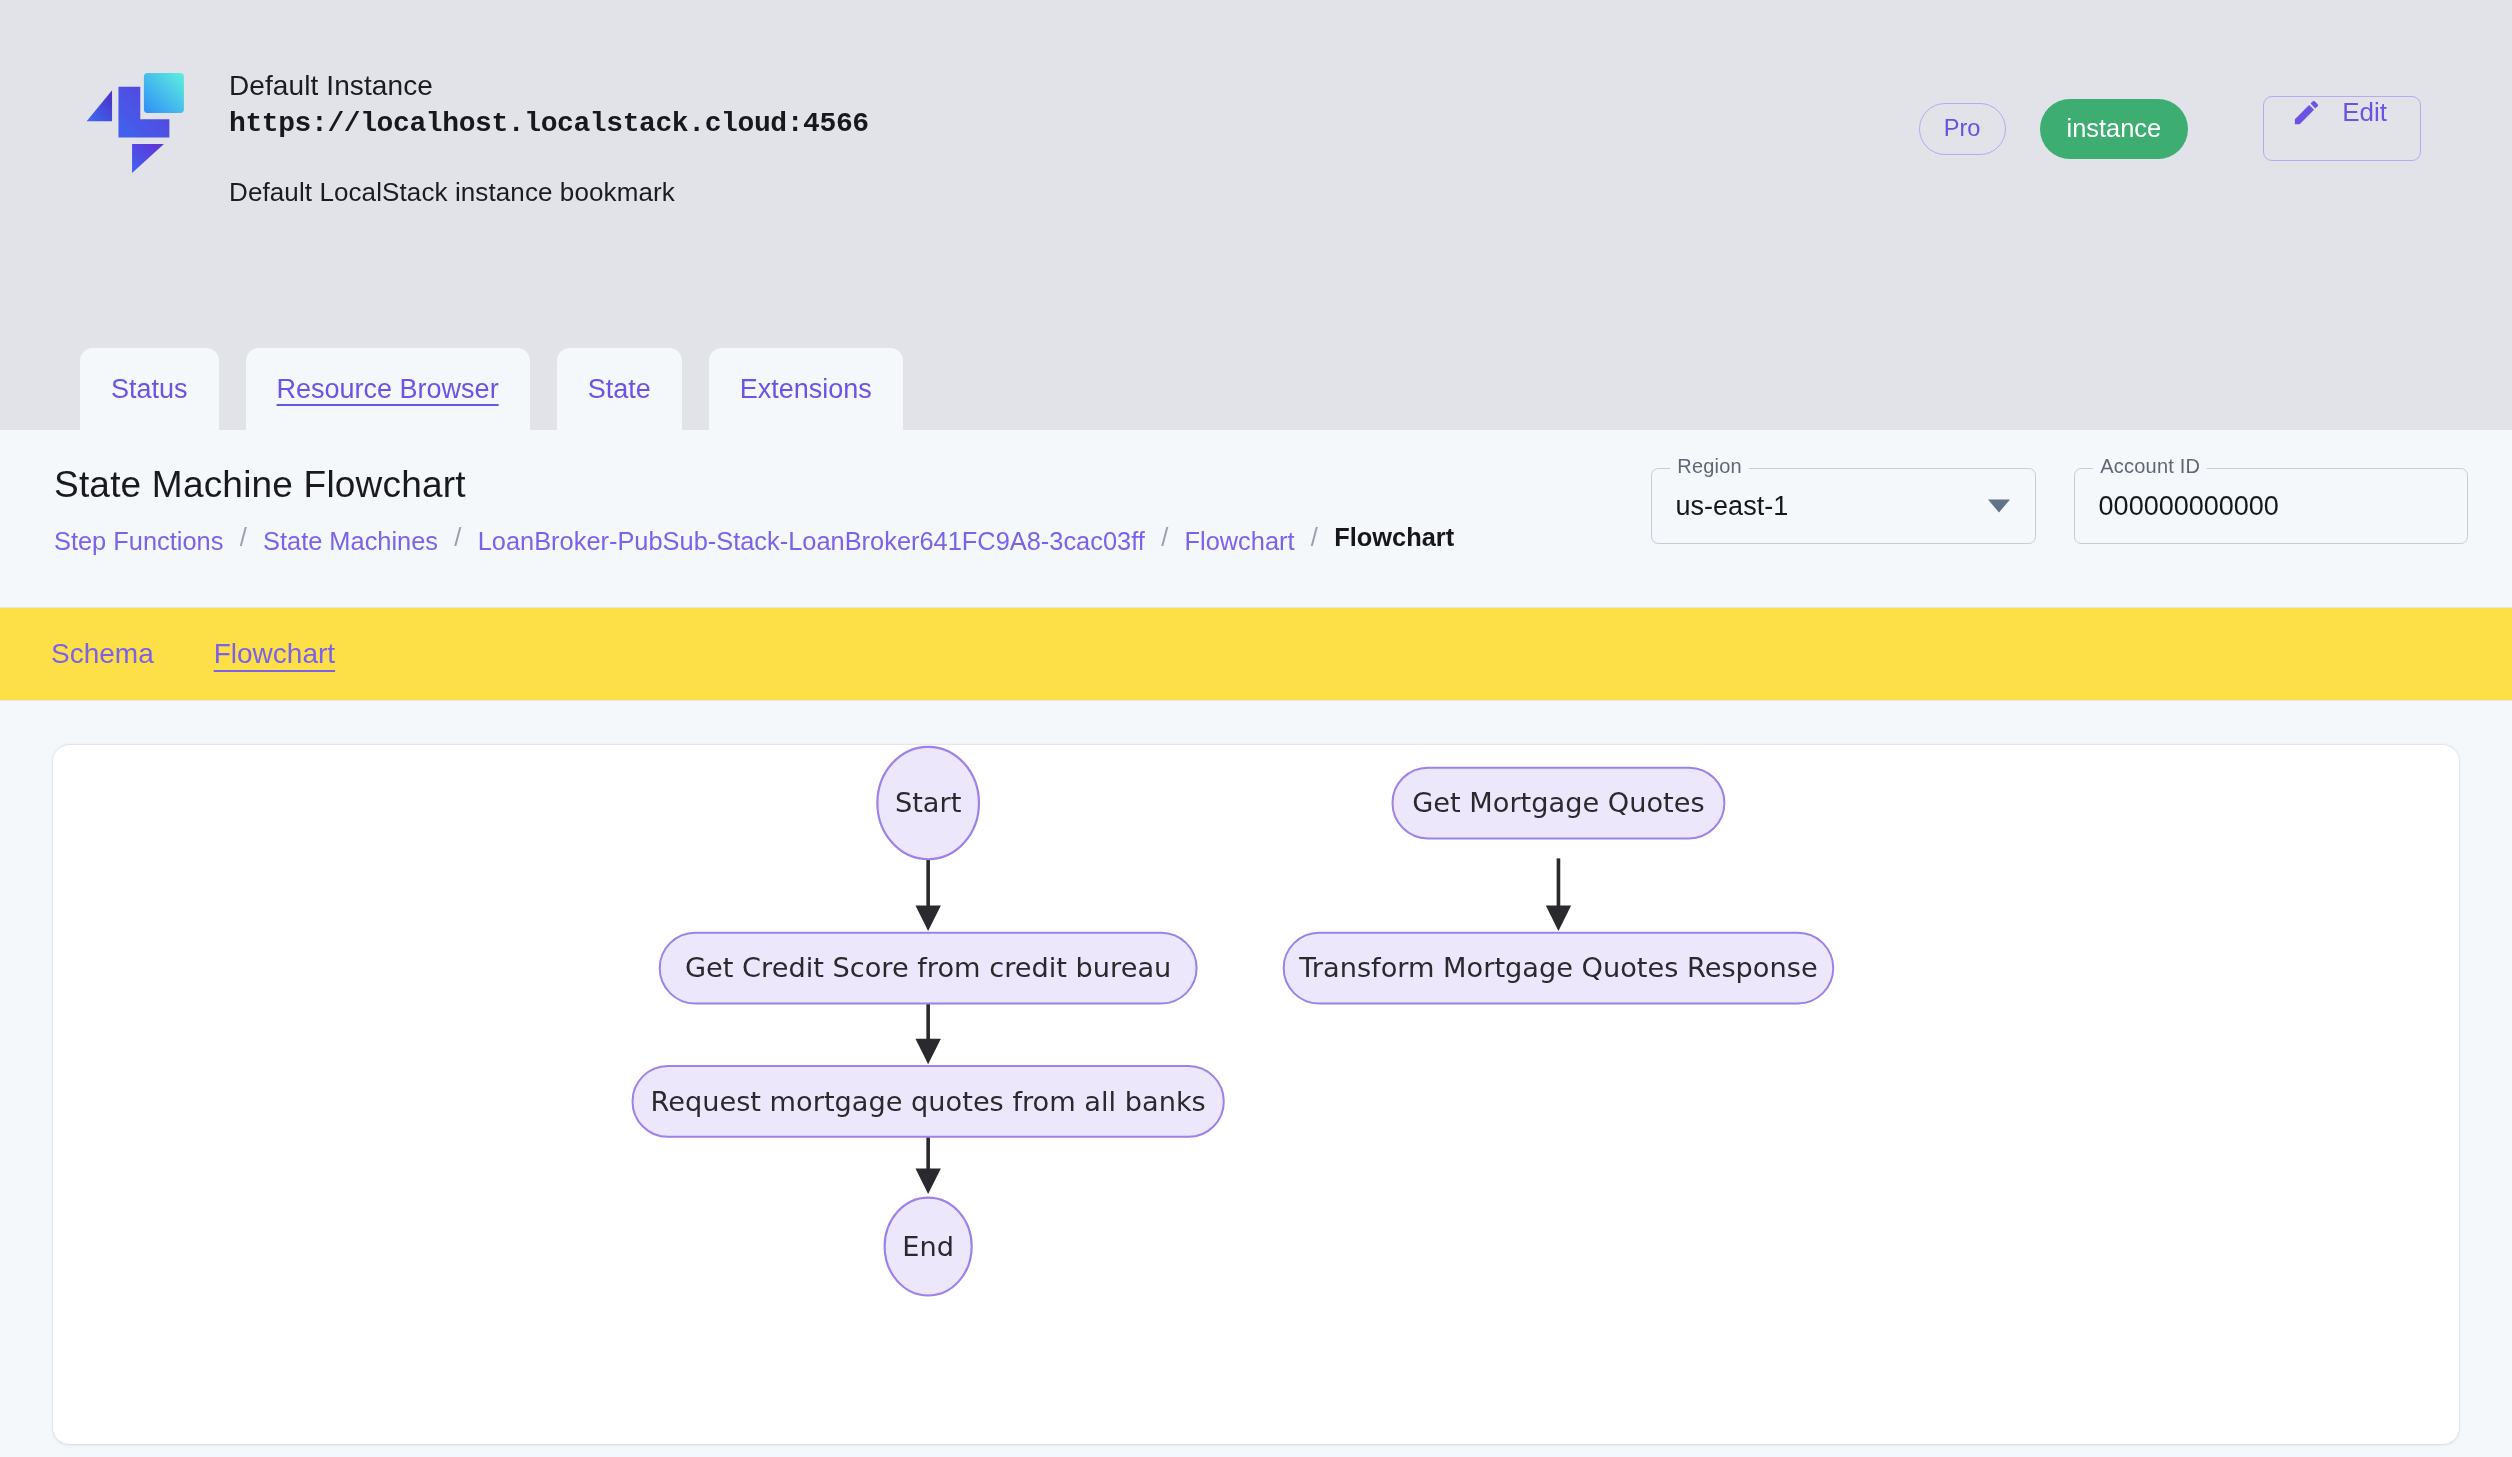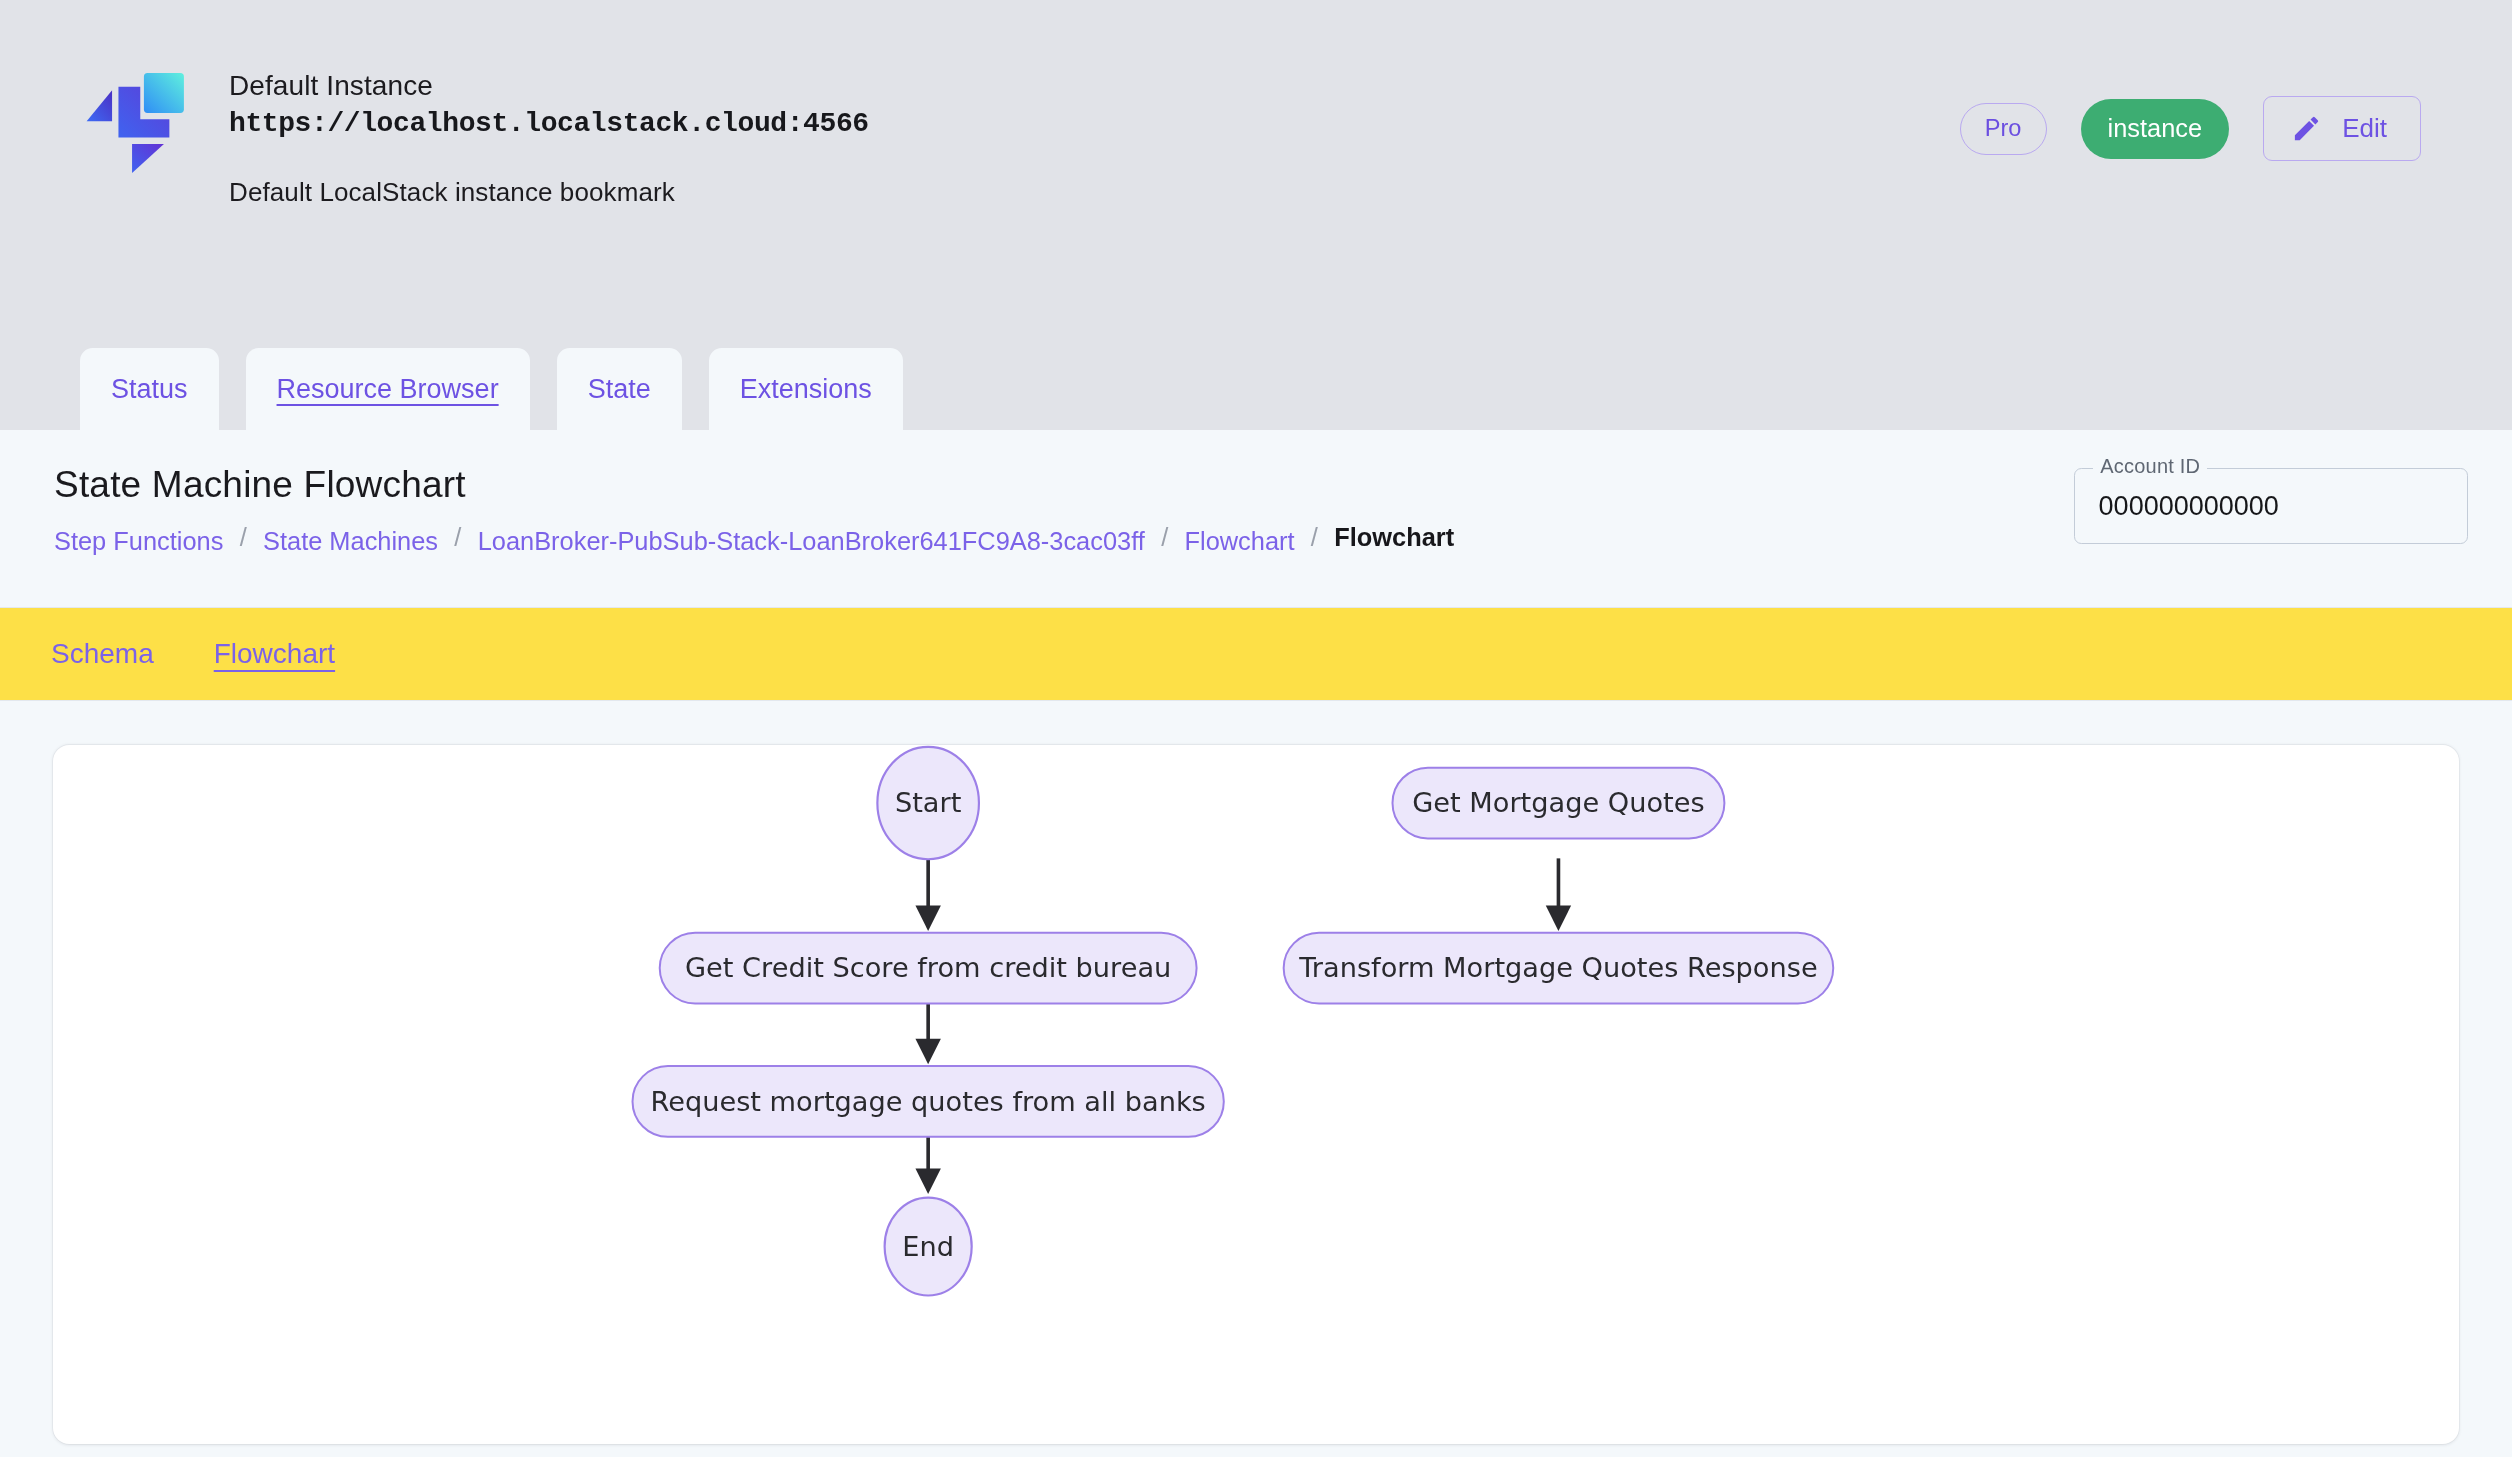--- a/index.html
+++ b/index.html
@@ -104,24 +104,25 @@
 
   .btn-edit {
     height: 65px;
     padding: 0 33px 0 27px;
     border: 1.5px solid #b9a9f0;
     border-radius: 9px;
     background: transparent;
     color: #6d52e3;
     font-size: 26px;
     display: flex;
-    align-items: center;
+    align-items: flex-start;
     gap: 20px;
     cursor: pointer;
     font-family: inherit;
+    margin-left: 41px;
   }
   .btn-edit svg { display: block; }
 
   
   .instance-tabs {
     position: absolute;
     left: 80px;
     bottom: 0;
     display: flex;
     align-items: flex-end;
@@ -357,20 +358,25 @@
     <span class="bc-link">State Machines</span>
     <span class="bc-sep">/</span>
     <span class="bc-link">LoanBroker-PubSub-Stack-LoanBroker641FC9A8-3cac03ff</span>
     <span class="bc-sep">/</span>
     <span class="bc-link">Flowchart</span>
     <span class="bc-sep">/</span>
     <span class="bc-current">Flowchart</span>
   </div>
 
   <div class="titlebar-fields">
+    <div class="mui-field field-region">
+      <span class="legend">Region</span>
+      <span class="value">us-east-1</span>
+      <span class="caret"></span>
+    </div>
     <div class="mui-field field-account">
       <span class="legend">Account ID</span>
       <span class="value">000000000000</span>
     </div>
   </div>
 </section>
 
 <nav class="subtabs">
   <span class="subtab">Schema</span>
   <span class="subtab active">Flowchart</span>

